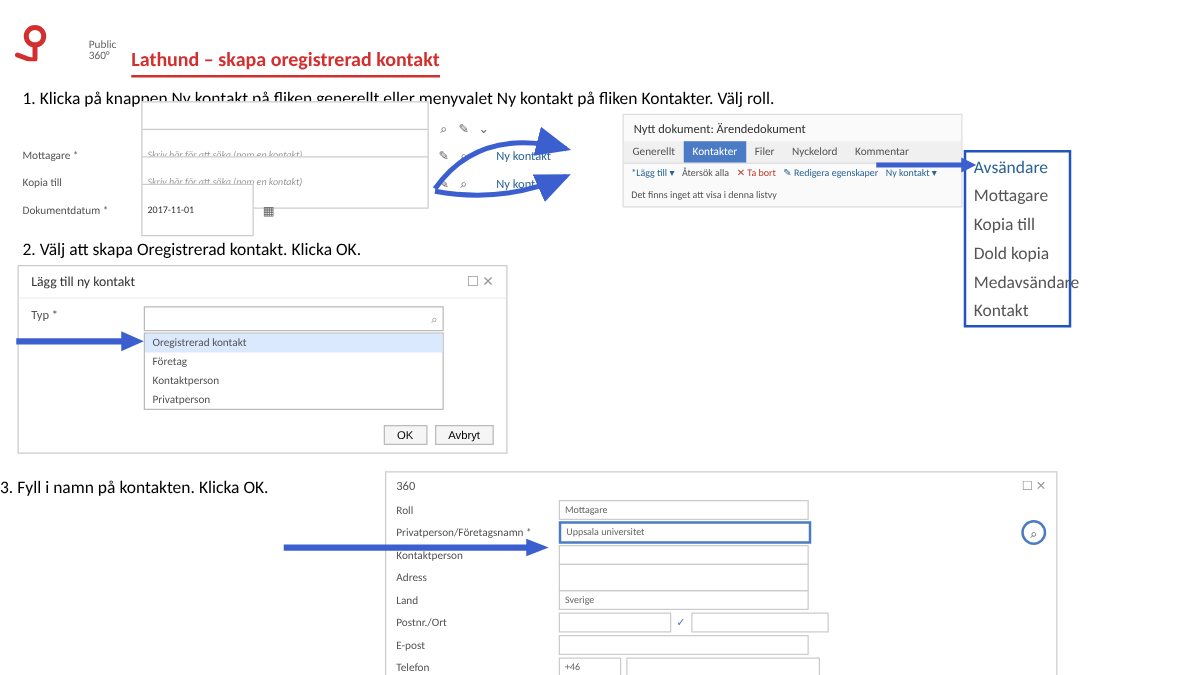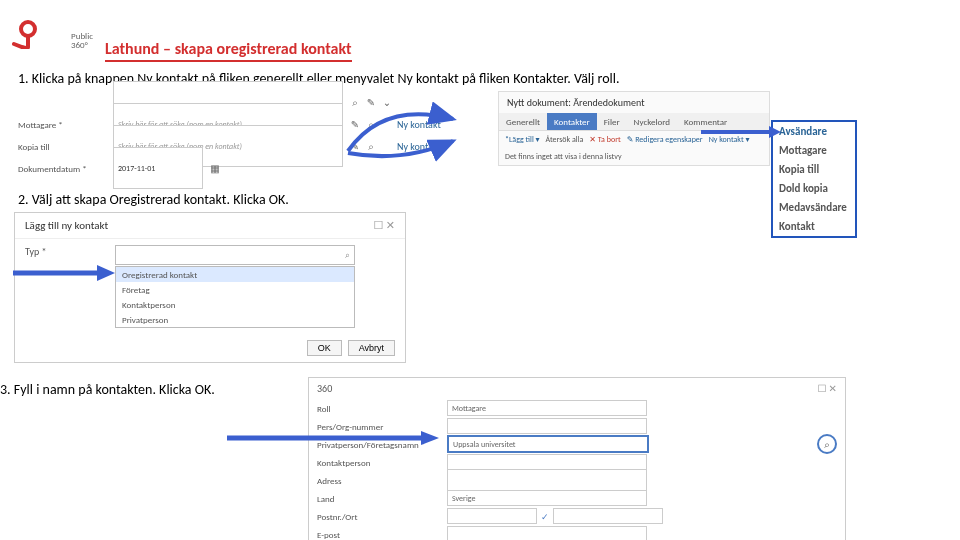--- a/index.html
+++ b/index.html
@@ -158,23 +158,22 @@
 .fig1b-menu {
   position: absolute;
   right: -88px;
   top: 28px;
   width: 82px;
   border: 2px solid #2255bb;
   background: #fff;
 }
 .fig1b-menu div {
   padding: 3px 6px;
-  font-size: 11px;
-  color: #555;
-  font-weight: bold;
+  font-size: 14px;
+  color: #555;
 }
 .fig1b-menu div:first-child {
   color: #2a6496;
 }
 
 .fig2 {
   margin-left: 14px;
   border: 1px solid #ccc;
   width: 390px;
   position: relative;
@@ -428,24 +427,20 @@
   <div class="figure fig3">
     <div class="top360">
       <span>360</span>
       <span style="color:#999">☐ ✕</span>
     </div>
     <div class="row3">
         <div class="lbl3">Roll</div>
         <div class="inp3">Mottagare</div>
       </div>
     <div class="row3">
-        <div class="lbl3">Pers/Org-nummer</div>
-        <div class="inp3"></div>
-      </div>
-    <div class="row3">
         <div class="lbl3">Privatperson/Företagsnamn *</div>
         <div class="inp3 hl">Uppsala universitet</div>
       <div class="right-circ">⌕</div>
     </div>
     <div class="row3">
         <div class="lbl3">Kontaktperson</div>
         <div class="inp3"></div>
       </div>
     <div class="row3">
         <div class="lbl3">Adress</div>

